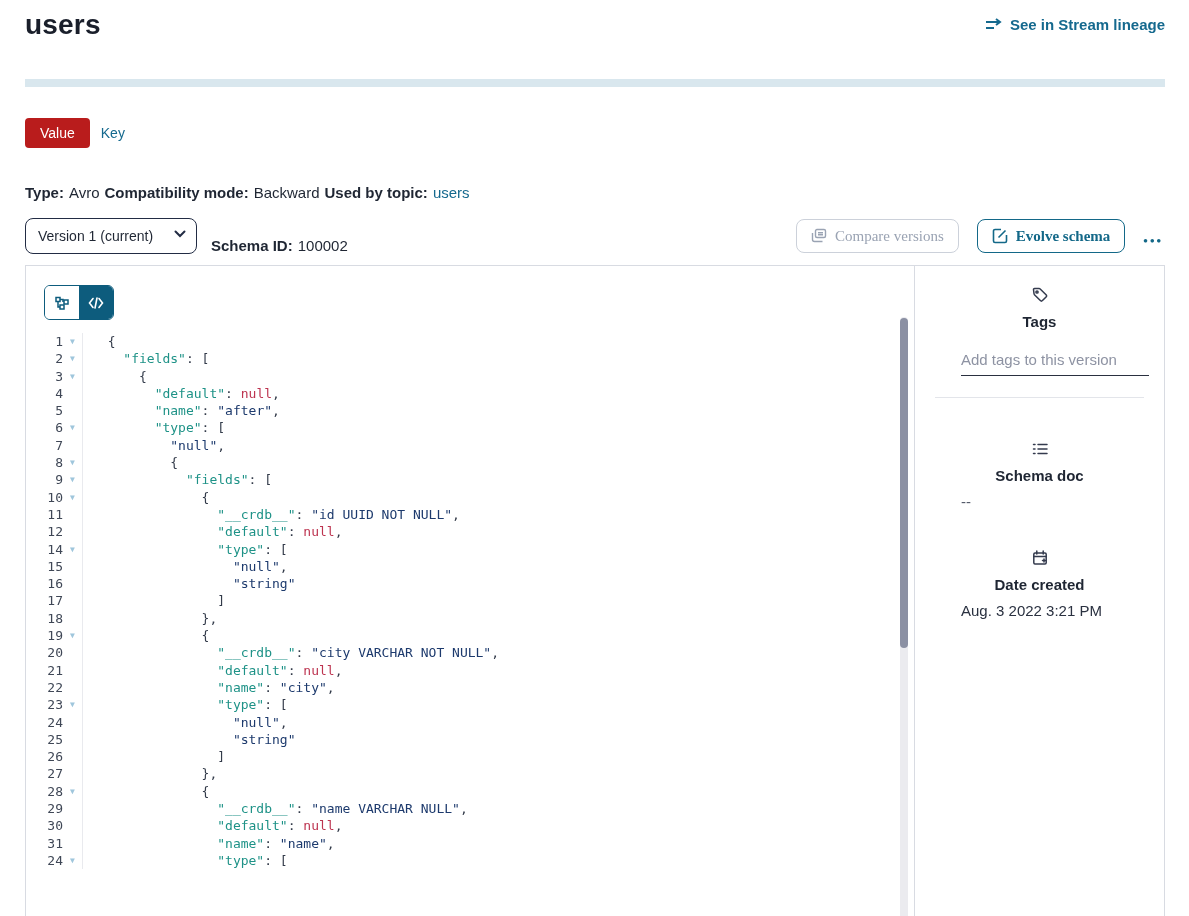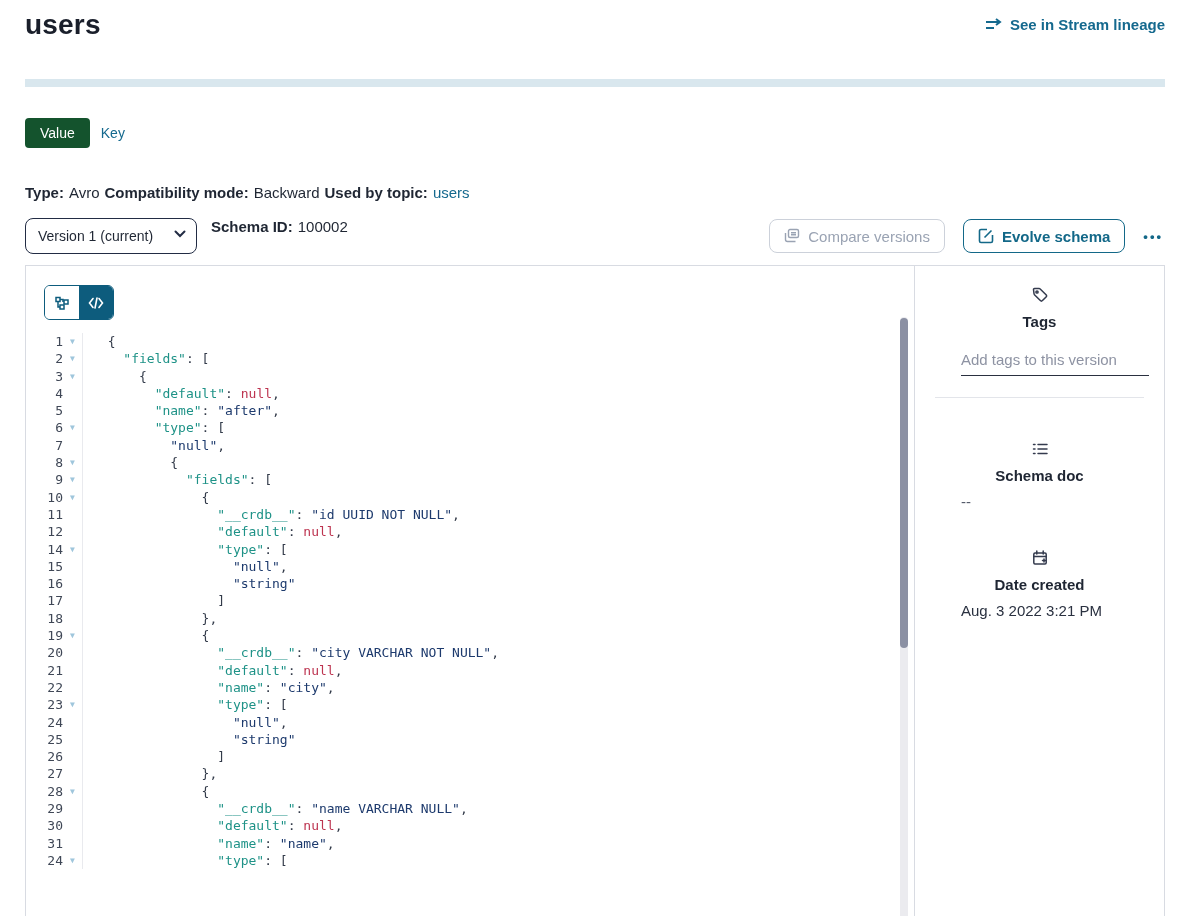--- a/index.html
+++ b/index.html
@@ -16,40 +16,40 @@
   
   .tabbar { margin-top:37px; }
   .tabs { display:flex; gap:30px; }
   .tab { font-size:15px; color:#15698e; padding-bottom:13px; position:relative; cursor:pointer; }
   .tab.active { color:#1f2633; font-weight:normal; }
   .tab.active::after { content:""; position:absolute; left:0; right:0; bottom:-8px; height:8px; background:#0d5c7d; }
   .tabline { height:8px; background:#d9e7ee; }
 
   
   .vk { margin-top:31px; display:flex; align-items:center; }
-  .vk .pill { background:#14532d; color:#fff; font-size:14px; padding:7px 15px; border-radius:4px;
+  .vk .pill { background:#b91c1c; color:#fff; font-size:14px; padding:7px 15px; border-radius:4px;
     border:none; cursor:pointer; font-family:inherit; }
   .vk .keylink { color:#15698e; font-size:14px; margin-left:11px; cursor:pointer; }
 
   
   .meta { margin-top:36px; display:flex; gap:5px; font-size:15px; align-items:center; }
   .meta b { font-weight:bold; margin-right:5px; }
   .meta .link { color:#15698e; cursor:pointer; }
 
   
   .controls { margin-top:17px; display:flex; justify-content:space-between; align-items:center; }
-  .ctl-left { display:flex; align-items:flex-start; }
+  .ctl-left { display:flex; align-items:flex-end; }
   .selwrap { position:relative; }
   select { appearance:none; -webkit-appearance:none; width:172px; height:36px; border:1.5px solid #222c44;
     border-radius:8px; font-size:14px; color:#1f2633; padding:0 30px 0 12px; background:#fff;
     font-family:inherit; cursor:pointer; }
   .selwrap svg { position:absolute; right:11px; top:12px; pointer-events:none; }
   .schemaid { margin-left:14px; font-size:15px; }
   .schemaid b { margin-right:5px; }
-  .ctl-right { display:flex; align-items:center; }
+  .ctl-right { display:flex; align-items:flex-end;font-family:Liberation Serif, serif; }
   .btn { display:flex; align-items:center; gap:8px; height:34px; padding:0 14px; border-radius:8px;
     background:#fff; font-size:15px; font-family:inherit; cursor:pointer; }
   .btn.disabled { border:1px solid #ccd1da; color:#9aa3b3; }
   .btn.primary { border:1px solid #136888; color:#136888; font-weight:bold; margin-left:18px; }
   .more { color:#136888; font-size:13px; letter-spacing:2px; font-weight:bold; margin-left:16px;
     cursor:pointer; padding:4px 2px; }
 
   
   .panel { margin-top:11px; border:1px solid #d8dbe2; display:flex; height:660px; }
   .editor { flex:1; min-width:0; position:relative; }

